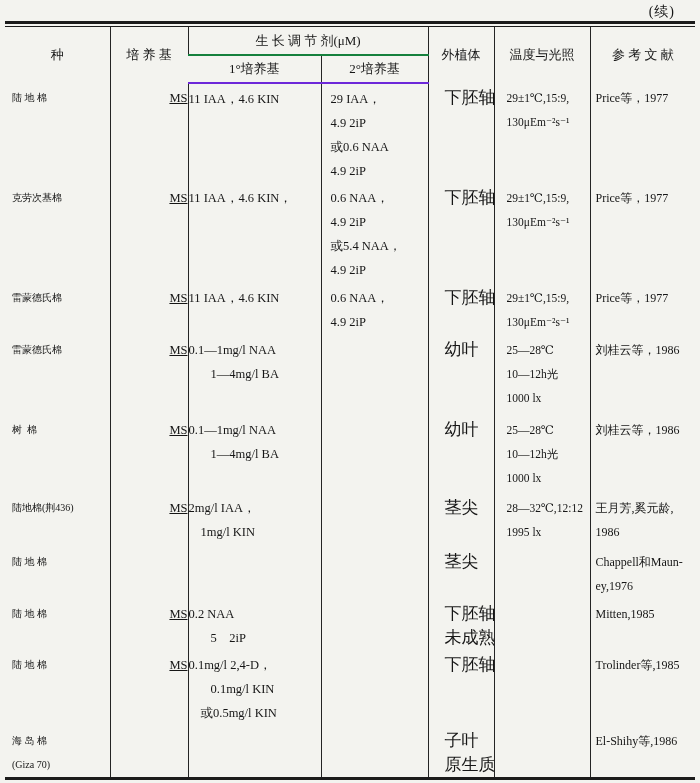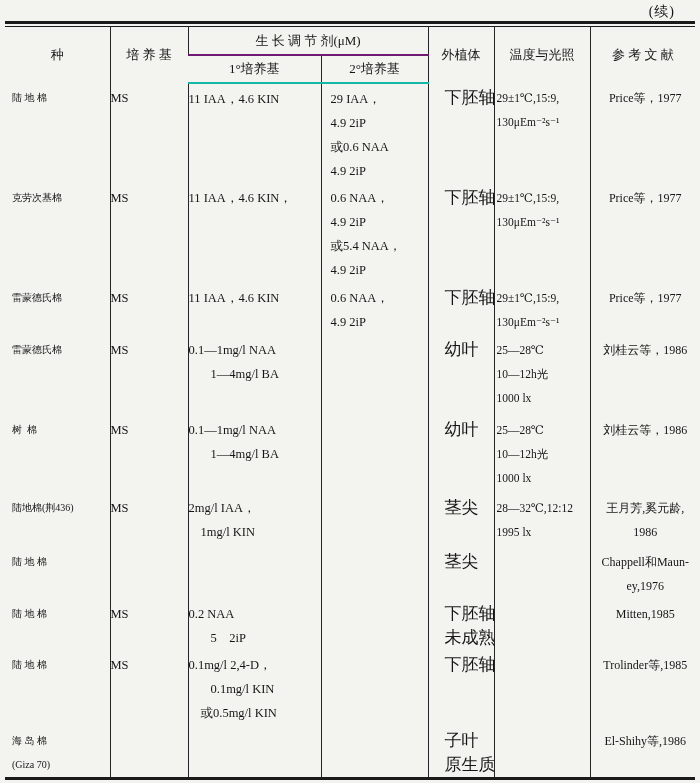--- a/index.html
+++ b/index.html
@@ -24,32 +24,32 @@
   th, td {
     border-left:1px solid #242424;
     padding:0; vertical-align:top;
     font-weight:normal; overflow:hidden;
   }
   th:first-child, td:first-child { border-left:none; }
 
   thead th { text-align:center; vertical-align:middle; font-size:13px; }
   tr.hA th { height:27px; }
   tr.hB th { height:26px; }
-  th.grp { border-bottom:2px solid #701a75;margin-left:28px; }
-  table thead tr.hB th, table thead tr.hA th.span2 { border-bottom:2px solid #14b8a6; }
+  th.grp { border-bottom:2px solid #15803d;margin-left:28px; }
+  table thead tr.hB th, table thead tr.hA th.span2 { border-bottom:2px solid #6d28d9; }
 
   td { padding-top:3px; }
   .line { white-space:pre; line-height:24px; font-size:12.5px; }
   td.species .line { padding-left:7px; font-size:10px; }
-  td.medium  { text-align:left; }
+  td.medium  { text-align:right;text-decoration:underline; }
   td.primary .line   { }
   td.secondary .line { padding-left:9px;  }
   td.explant .line   { padding-left:16px; font-size:17px; }
-  td.templight .line { padding-left:2px; font-size:11.5px; }
-  td.reference .line { padding-left:5px; font-size:12px;text-align:center; }
+  td.templight .line { padding-left:12px; font-size:11.5px; }
+  td.reference .line { padding-left:5px; font-size:12px; }
   .line.in1 { padding-left:22px; }
   .line.in3 { padding-left:45px; }
   .line.in0b { padding-left:12px; }
 </style>
 </head>
 <body>
 
 <div class="page">
   <div class="continued">(续)</div>
 

